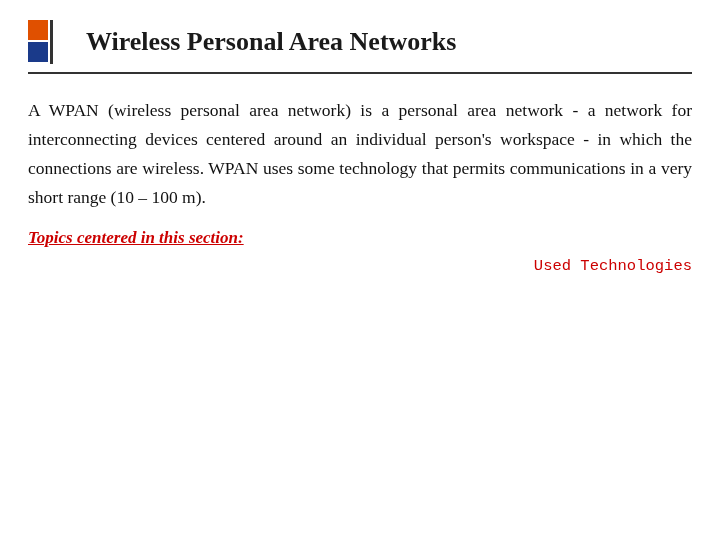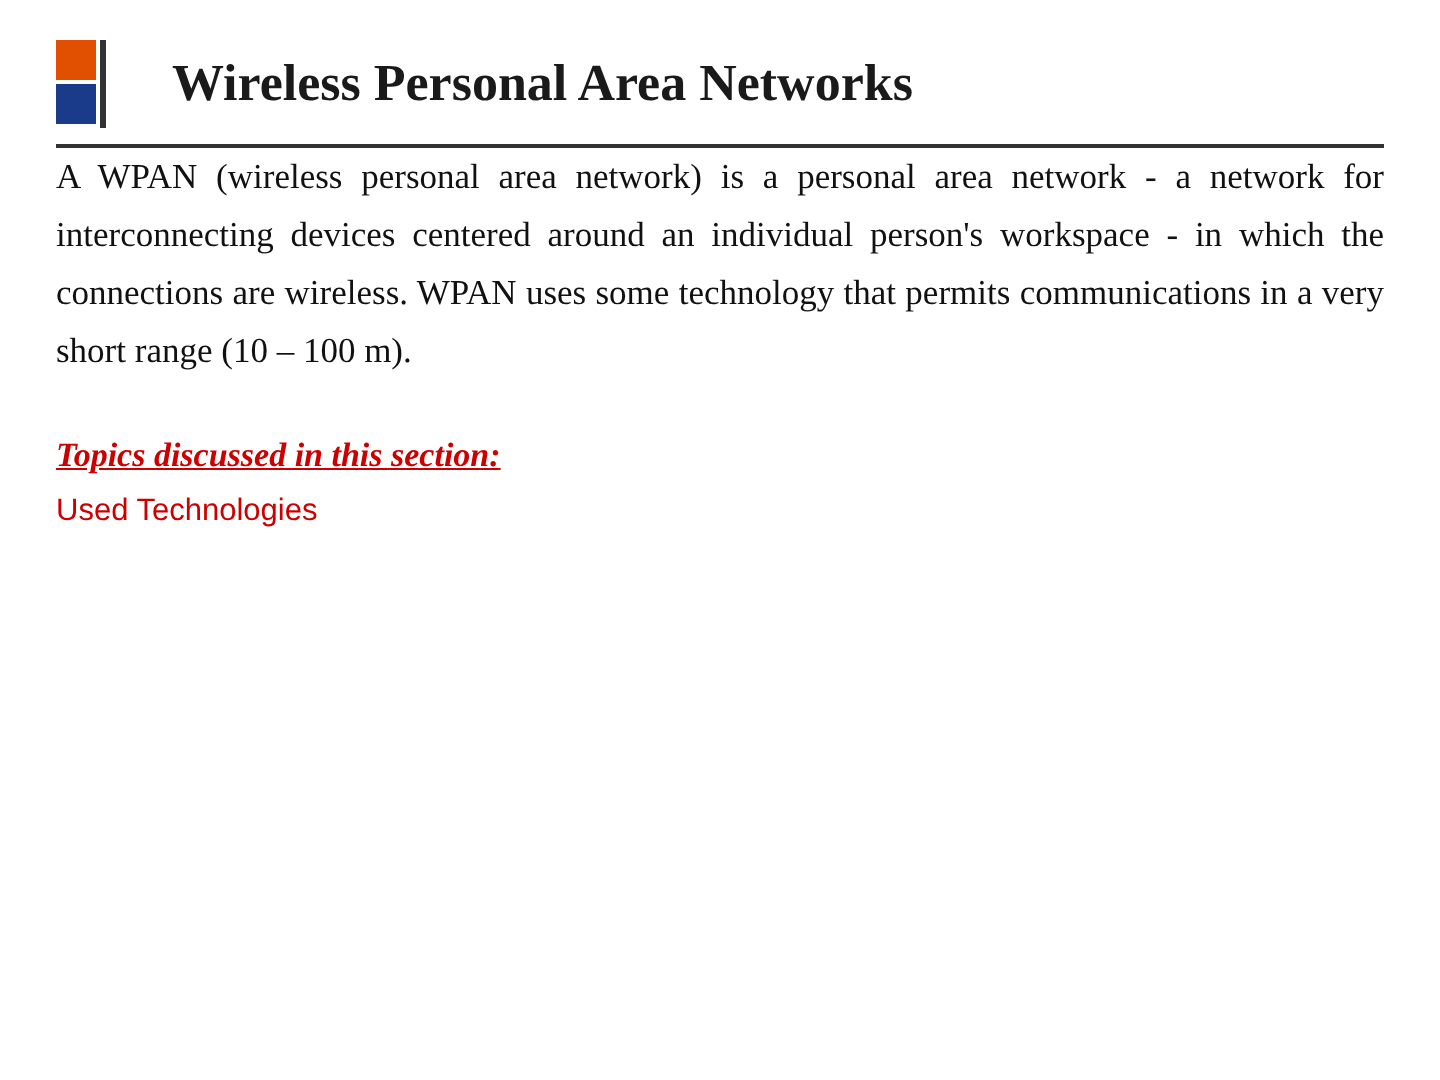--- a/index.html
+++ b/index.html
@@ -20,20 +20,21 @@
       width: 720px;
       height: 540px;
       background: #ffffff;
       padding: 20px 28px 20px 28px;
       position: relative;
     }
 
     .header-area {
       display: flex;
       align-items: center;
+      margin-bottom: 22px;
       border-bottom: 2px solid #333;
       padding-bottom: 8px;
     }
 
     .logo-graphic {
       width: 44px;
       height: 44px;
       margin-right: 14px;
       flex-shrink: 0;
       position: relative;
@@ -49,39 +50,40 @@
       font-weight: bold;
       color: #1a1a1a;
       font-family: 'Times New Roman', Times, serif;
     }
 
     .main-text {
       font-size: 17.5px;
       line-height: 1.65;
       color: #111111;
       text-align: justify;
-      margin-bottom: 28px;
+      margin-bottom: 16px;
       font-family: 'Times New Roman', Times, serif;
     }
 
     .topics-heading {
       font-size: 17px;
       color: #cc0000;
       font-style: italic;
       font-weight: bold;
       text-decoration: underline;
       margin-bottom: 6px;
       font-family: 'Times New Roman', Times, serif;
     }
 
     .topic-item {
       font-size: 15.5px;
       color: #cc0000;
-      font-family: Liberation Sans, sans-serif;
+      font-family: Liberation Mono, monospace;
       line-height: 1.6;
+      text-align: right;
     }
   </style>
 </head>
 <body>
 
 <div class="page-container">
 
   <div class="header-area">
     <div class="logo-graphic">
       <svg viewBox="0 0 44 44" xmlns="http://www.w3.org/2000/svg">
@@ -92,17 +94,17 @@
 
         <rect x="22" y="0" width="3" height="44" fill="#333333"></rect>
       </svg>
     </div>
     <h1 class="page-title">Wireless Personal Area Networks</h1>
   </div>
 
   <p class="main-text">A WPAN (wireless personal area network) is a personal area network - a network for interconnecting devices centered around an individual person's workspace - in which the connections are wireless. WPAN uses some technology that permits communications in a very short range (10 – 100 m).</p>
 
   <div class="topics-section">
-    <div class="topics-heading">Topics discussed in this section:</div>
+    <div class="topics-heading">Topics centered in this section:</div>
     <div class="topic-item">Used Technologies</div>
   </div>
 
 </div>
 
 </body></html>

